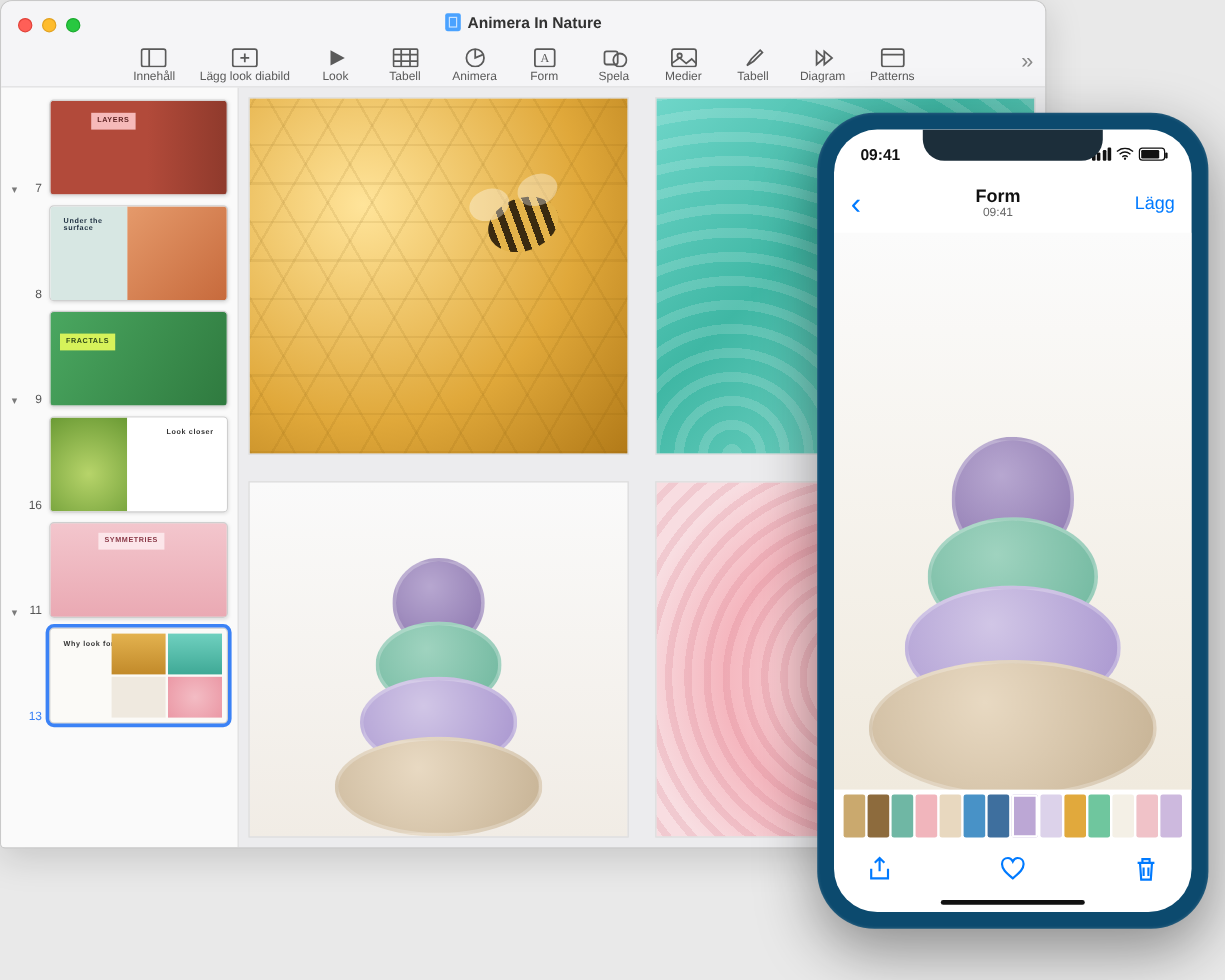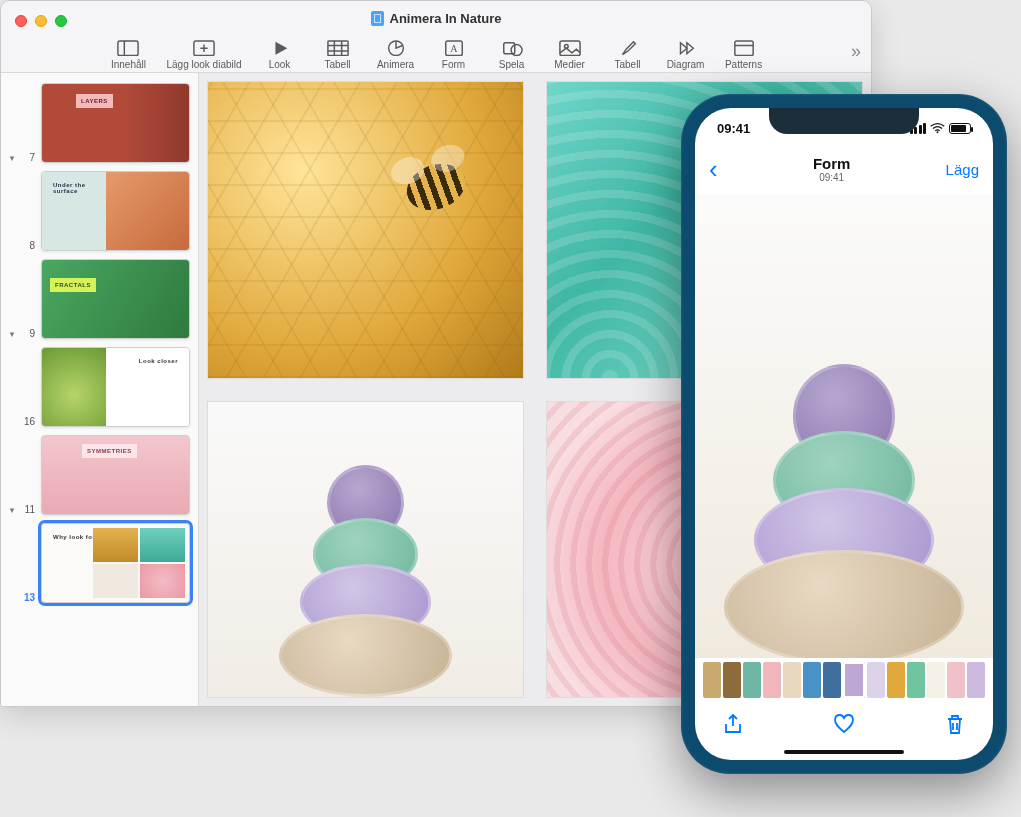--- a/index.html
+++ b/index.html
@@ -97,21 +97,21 @@
   .thumb {
     flex:1; height:80px;
     background:#fff;
     border:1px solid #cfcfcf;
     border-radius:4px;
     box-shadow: 0 1px 3px rgba(0,0,0,.1);
     position:relative; overflow:hidden;
     display:flex;
   }
   .slide-row.selected .thumb { outline:3px solid #3b82f6; outline-offset:0; }
-  .slide-row.selected .slide-num { color:#3b82f6; font-weight:700;}
+  .slide-row.selected .slide-num { color:#3b82f6; font-weight:400;}
 
   .thumb-half-l{flex:1;}
   .thumb-half-r{flex:1.3;}
 
   .label-box {
     position:absolute;
     font-size:6px; font-weight:600;
     padding:4px 5px;
     letter-spacing:.5px;
   }

